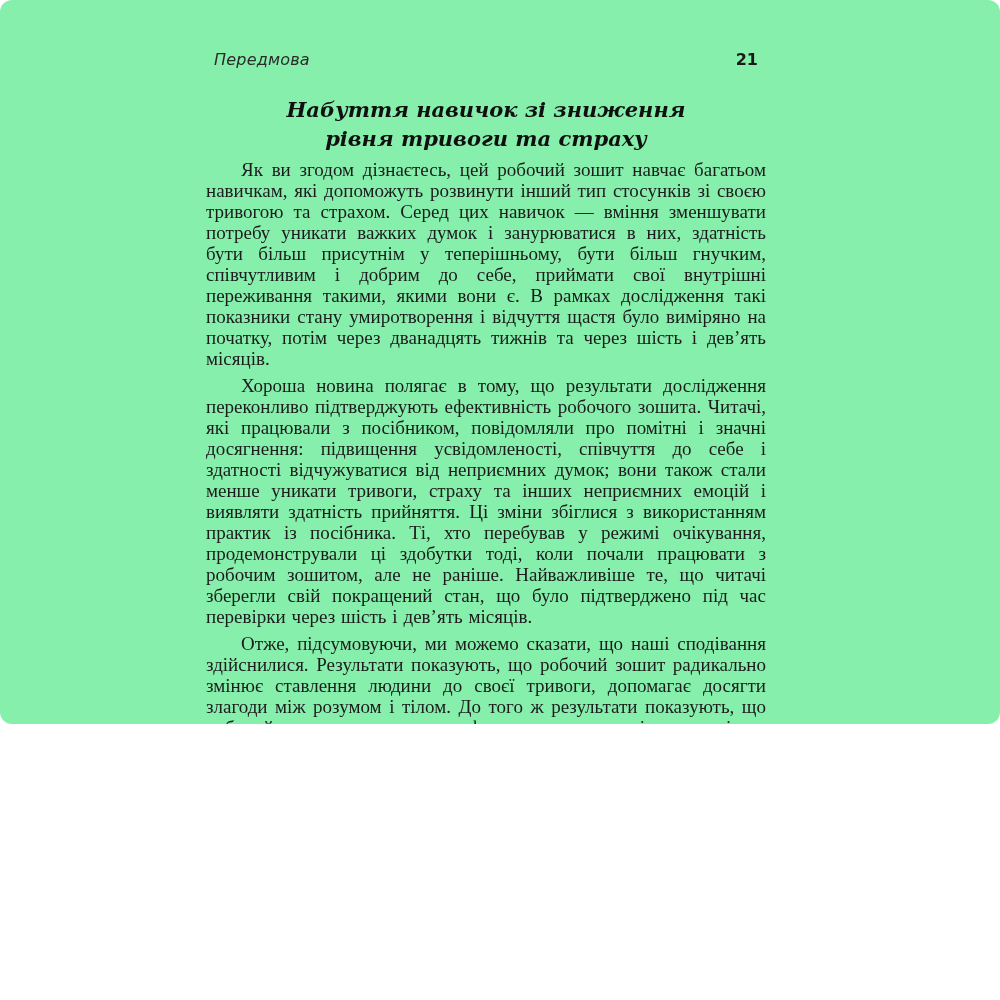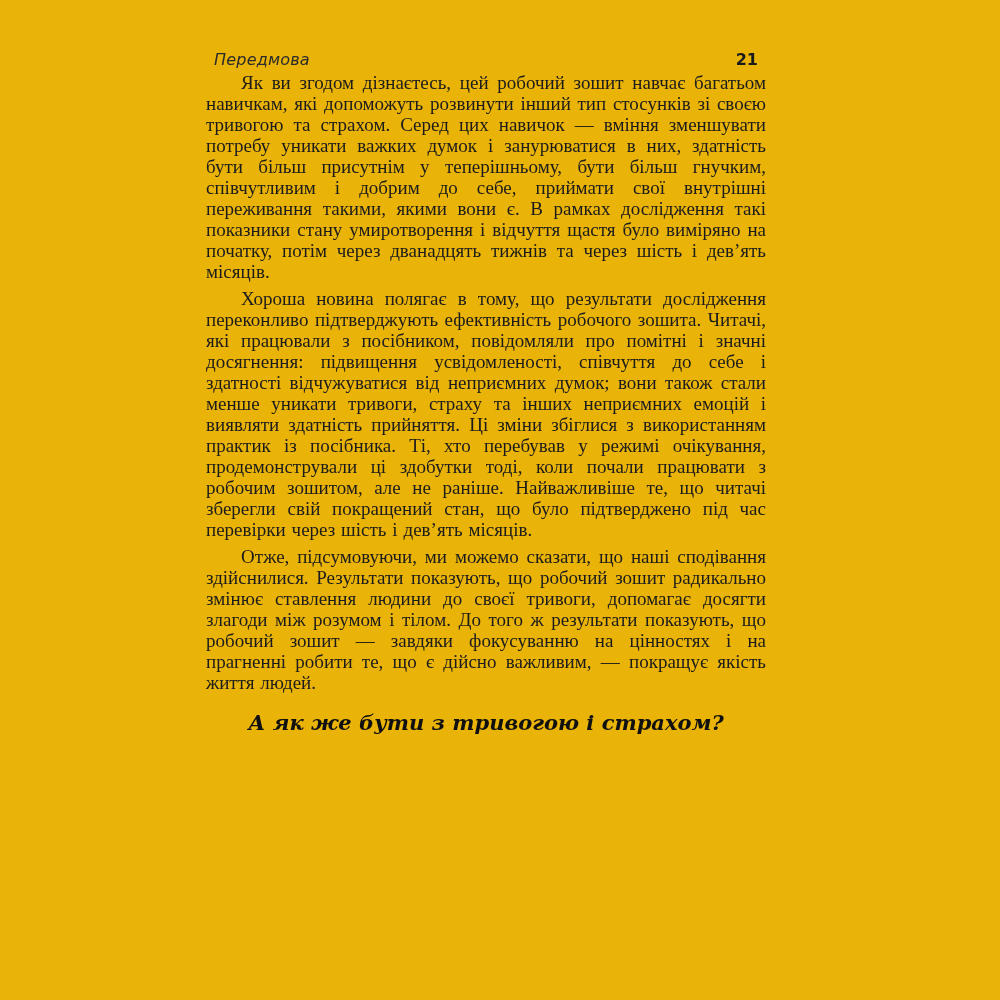--- a/index.html
+++ b/index.html
@@ -3,24 +3,25 @@
 <meta charset="utf-8">
 <style>
   html, body {
     margin: 0;
     padding: 0;
     background: #ffffff;
   }
   .book-page {
     position: relative;
     width: 1000px;
-    height: 1000px;
-    background: #eab308;
+    height: 724px;
+    background: #86efac;
     overflow: hidden;
     box-sizing: border-box;
+    border-radius: 12px;
   }
   .page-inner {
     position: absolute;
     left: 200px;
     top: 50px;
     width: 572px;
   }
   .page-header {
     display: flex;
     justify-content: space-between;
@@ -76,20 +77,21 @@
 <body>
 
 <div class="book-page">
   <div class="page-inner">
 
     <div class="page-header">
       <span class="running-title">Передмова</span>
       <span class="page-number">21</span>
     </div>
 
+    <h1 class="section-heading">Набуття навичок зі зниження рівня тривоги та страху</h1>
 
     <p class="body-paragraph first-after-heading">Як ви згодом дізнаєтесь, цей робочий зошит навчає багатьом навичкам, які допоможуть розвинути інший тип стосунків зі своєю тривогою та страхом. Серед цих навичок — вміння зменшувати потребу уникати важких думок і занурюватися в них, здатність бути більш присутнім у теперішньому, бути більш гнучким, співчутливим і добрим до себе, приймати свої внутрішні переживання такими, якими вони є. В рамках дослідження такі показники стану умиротворення і відчуття щастя було виміряно на початку, потім через дванадцять тижнів та через шість і дев’ять місяців.</p>
 
     <p class="body-paragraph">Хороша новина полягає в тому, що результати дослідження переконливо підтверджують ефективність робочого зошита. Читачі, які працювали з посібником, повідомляли про помітні і значні досягнення: підвищення усвідомленості, співчуття до себе і здатності відчужуватися від неприємних думок; вони також стали менше уникати тривоги, страху та інших неприємних емоцій і виявляти здатність прийняття. Ці зміни збіглися з використанням практик із посібника. Ті, хто перебував у режимі очікування, продемонстрували ці здобутки тоді, коли почали працювати з робочим зошитом, але не раніше. Найважливіше те, що читачі зберегли свій покращений стан, що було підтверджено під час перевірки через шість і дев’ять місяців.</p>
 
     <p class="body-paragraph">Отже, підсумовуючи, ми можемо сказати, що наші сподівання здійснилися. Результати показують, що робочий зошит радикально змінює ставлення людини до своєї тривоги, допомагає досягти злагоди між розумом і тілом. До того ж результати показують, що робочий зошит — завдяки фокусуванню на цінностях і на прагненні робити те, що є дійсно важливим, — покращує якість життя людей.</p>
 
     <h2 class="section-heading second">А як же бути з тривогою і страхом?</h2>
 
 

